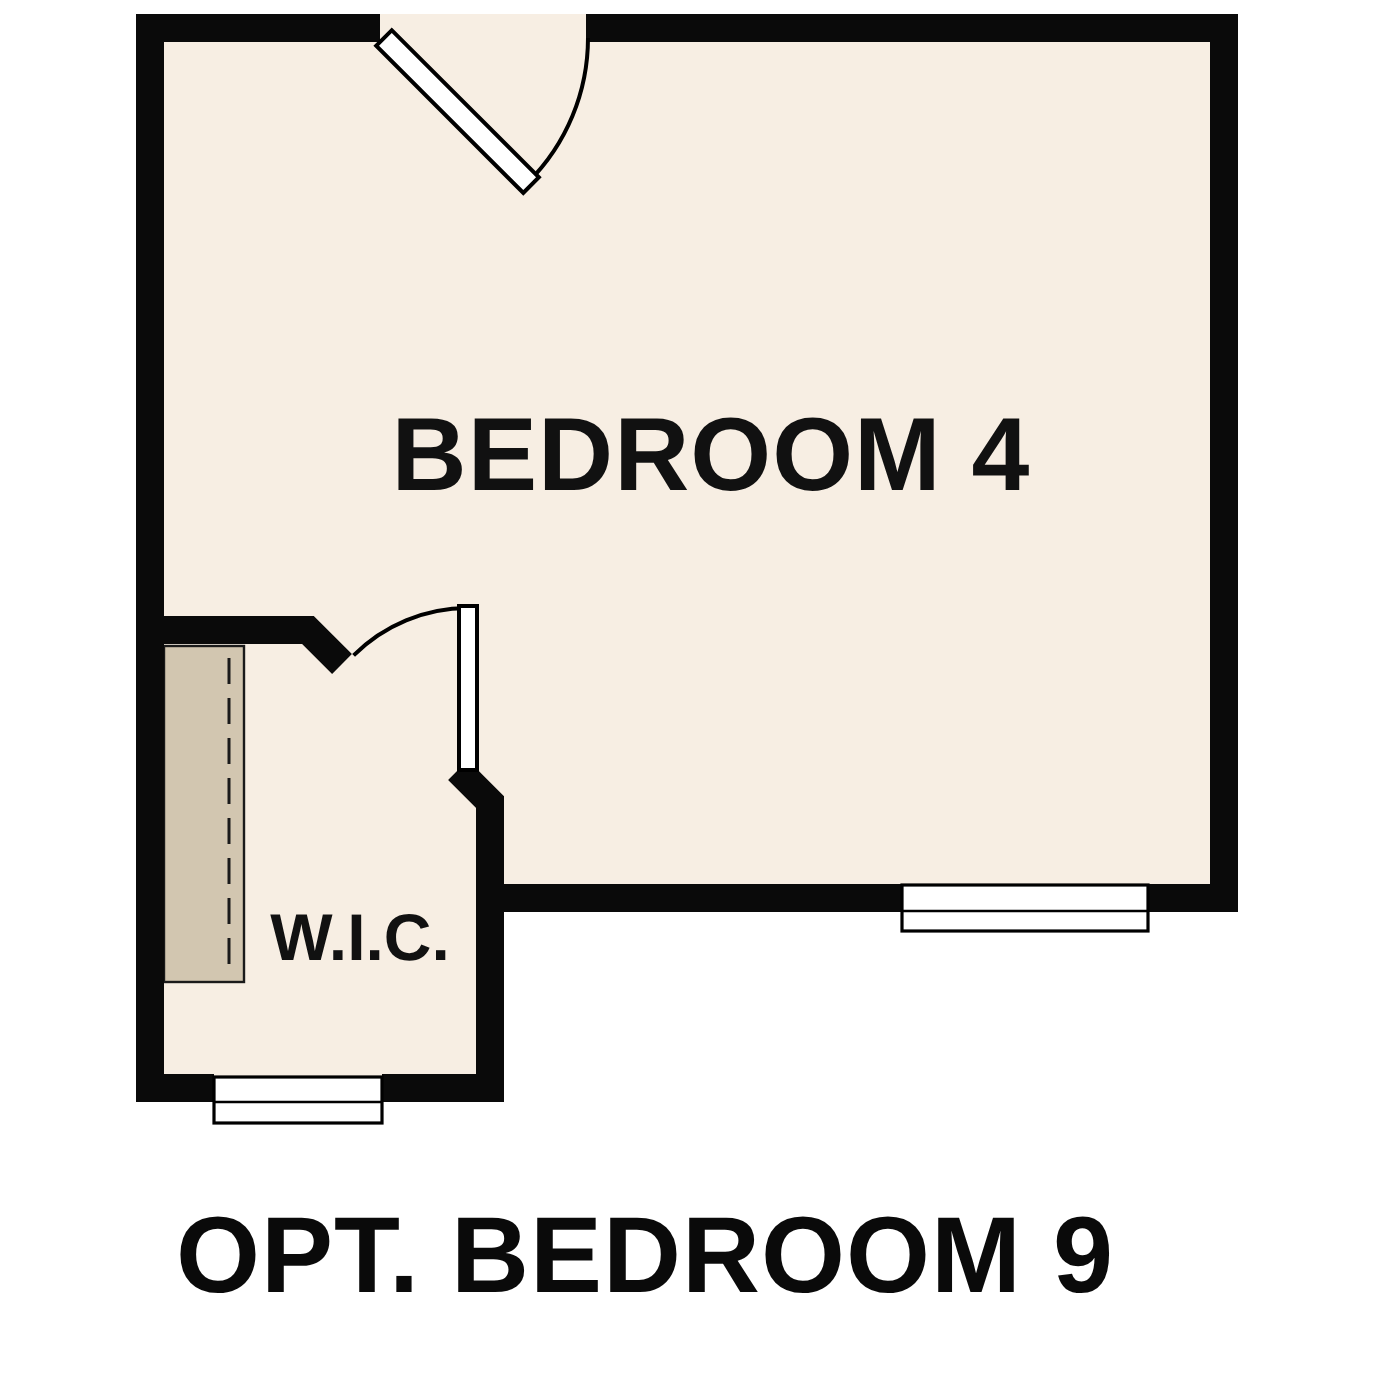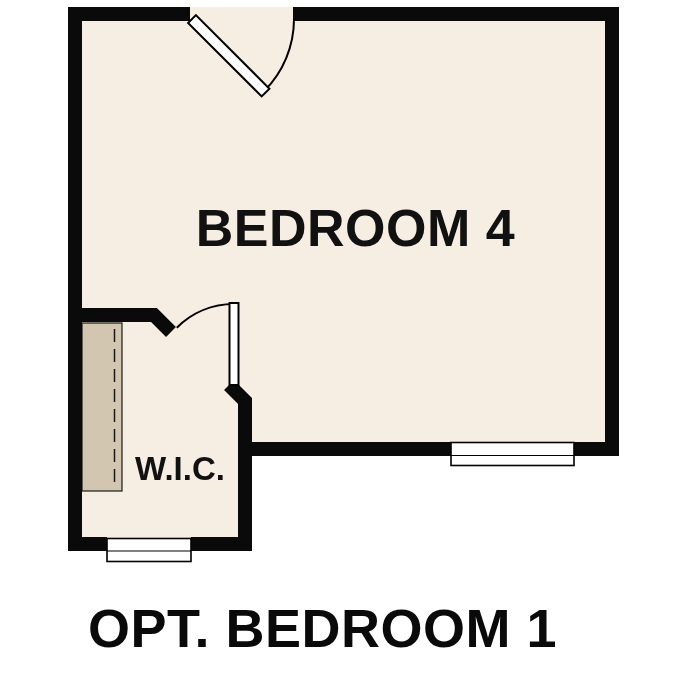--- a/index.html
+++ b/index.html
@@ -73,15 +73,15 @@
     <g>
       <rect class="window-box" x="107" y="538.5" width="84" height="23"></rect>
       <line class="window-line" x1="107" y1="551" x2="191" y2="551"></line>
     </g>
   </svg>
 
   <div class="room-label">BEDROOM 4</div>
 
   <div class="closet-label">W.I.C.</div>
 
-  <div class="plan-caption">OPT. BEDROOM 1</div>
+  <div class="plan-caption">OPT. BEDROOM 9</div>
 
 </div>
 
 </body></html>

